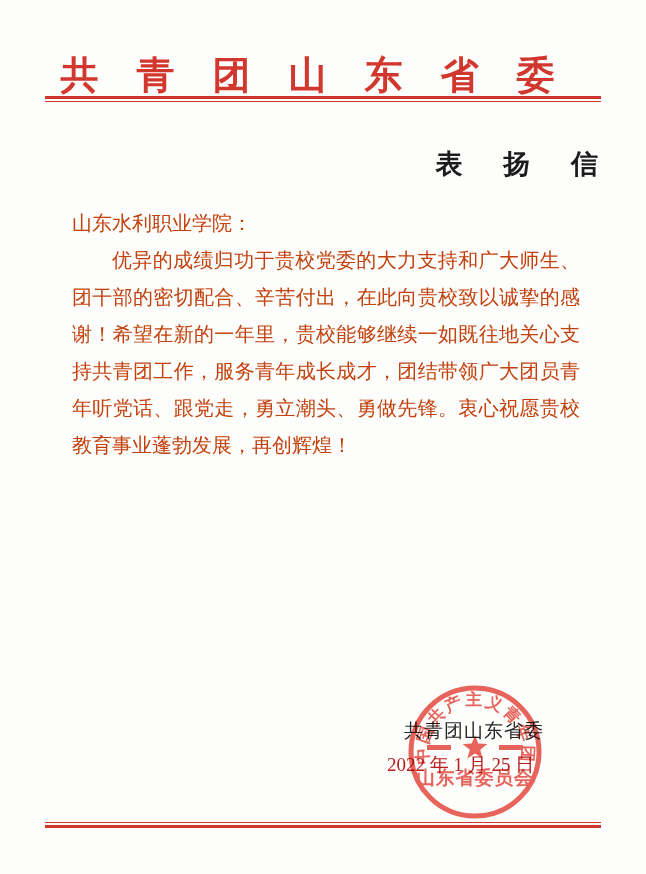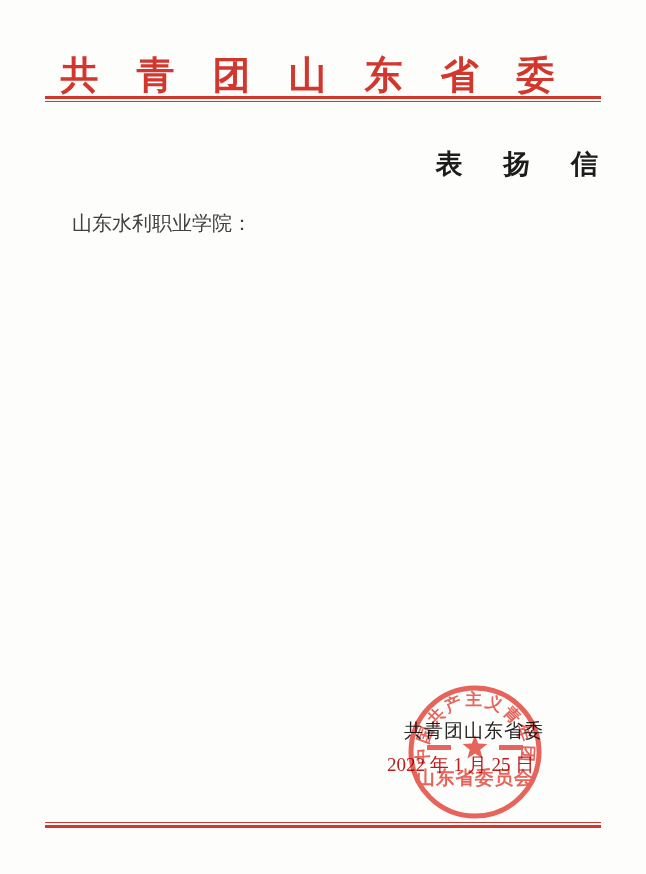--- a/index.html
+++ b/index.html
@@ -52,21 +52,21 @@
     white-space: nowrap;
   }
 
   
   .letter-body {
     position: absolute;
     top: 205px; left: 72px;
     width: 508px;
     font-size: 20px;
     line-height: 37px;
-    color: #404040;
+    color: #c2410c;
     text-align: justify;
   }
   .letter-body p.salutation { text-indent: 0; }
   .letter-body p.para { text-indent: 2em; }
 
   
   .signature-name {
     position: absolute;
     top: 718px; left: 404px;
     font-size: 19px;
@@ -103,20 +103,21 @@
   <div class="rule rule-header">
     <div class="bar-thick"></div>
     <div class="bar-gap"></div>
     <div class="bar-thin"></div>
   </div>
 
   <h1 class="doc-title">表 扬 信</h1>
 
   <main class="letter-body">
     <p class="salutation">山东水利职业学院：</p>
+    <p class="para">优异的成绩归功于贵校党委的大力支持和广大师生、团干部的密切配合、辛苦付出，在此向贵校致以诚挚的感谢！希望在新的一年里，贵校能够继续一如既往地关心支持共青团工作，服务青年成长成才，团结带领广大团员青年听党话、跟党走，勇立潮头、勇做先锋。衷心祝愿贵校教育事业蓬勃发展，再创辉煌！</p>
   </main>
 
   <div class="signature-name">共青团山东省委</div>
   <div class="signature-date">2022 年 1 月 25 日</div>
 
   <div class="seal">
     <svg viewBox="0 0 140 140" xmlns="http://www.w3.org/2000/svg">
       <defs>
         <path id="seal-arc" d="M 26.7 88.4 A 47 47 0 1 1 113.3 88.4" fill="none"></path>
       </defs>

